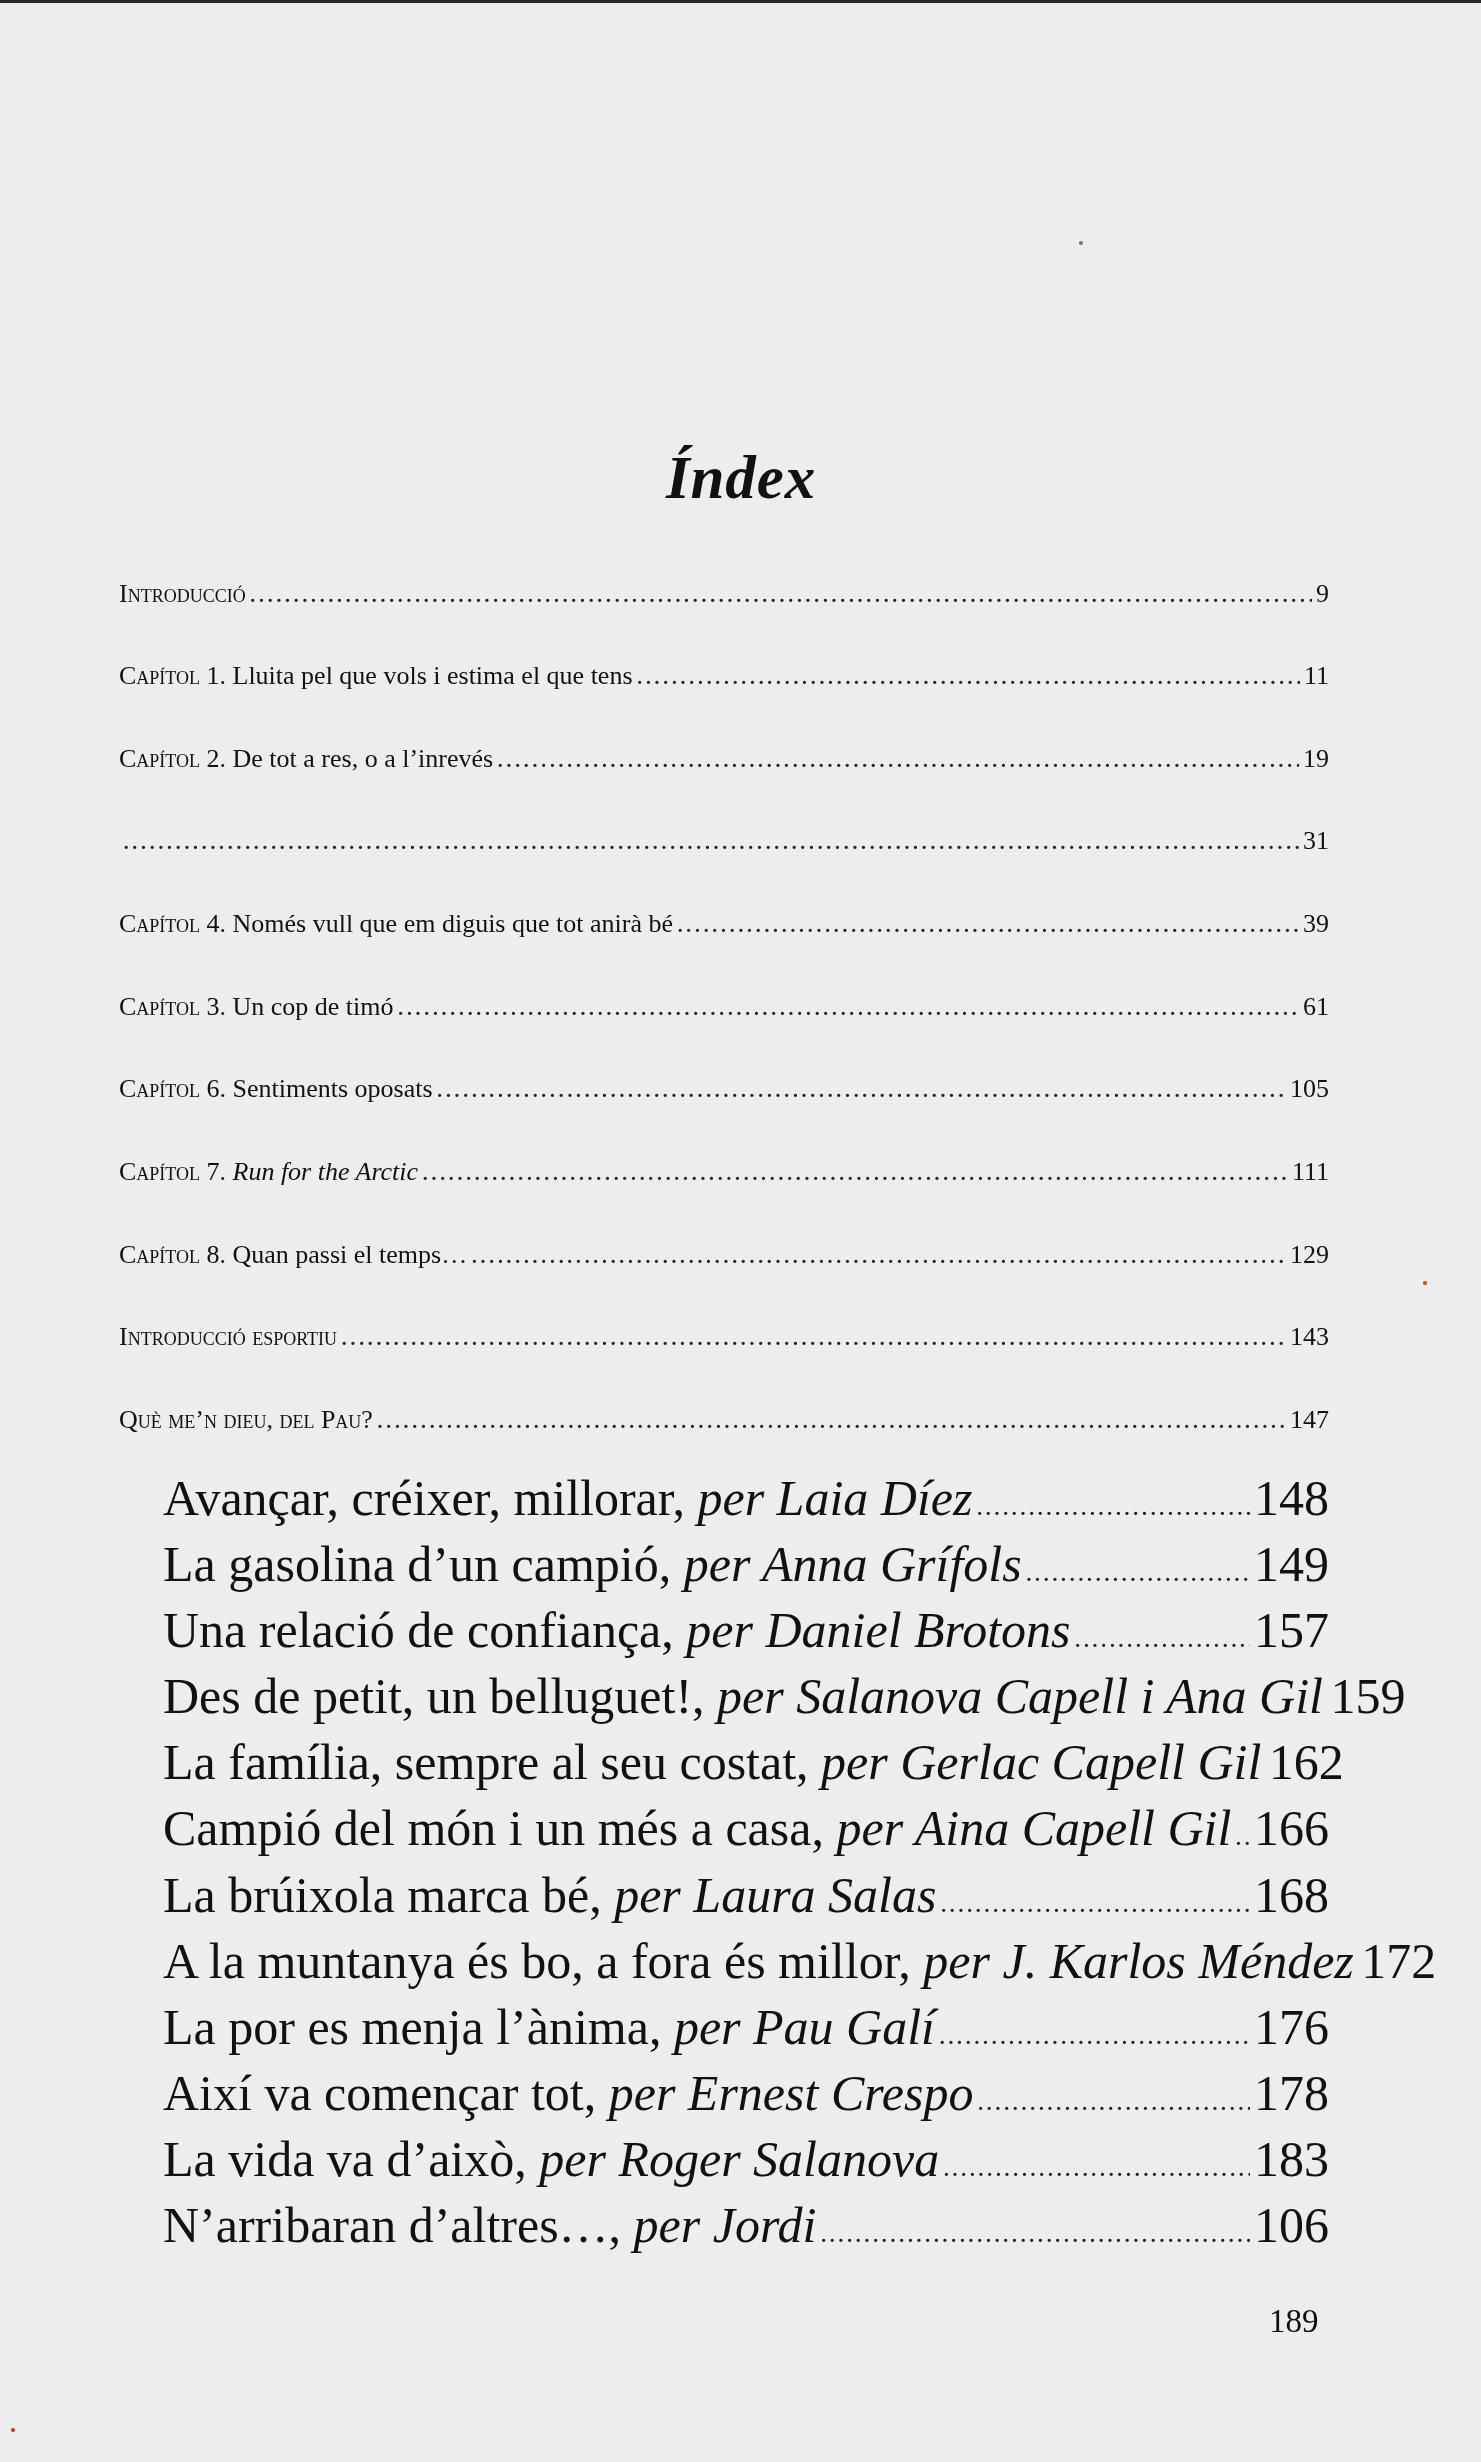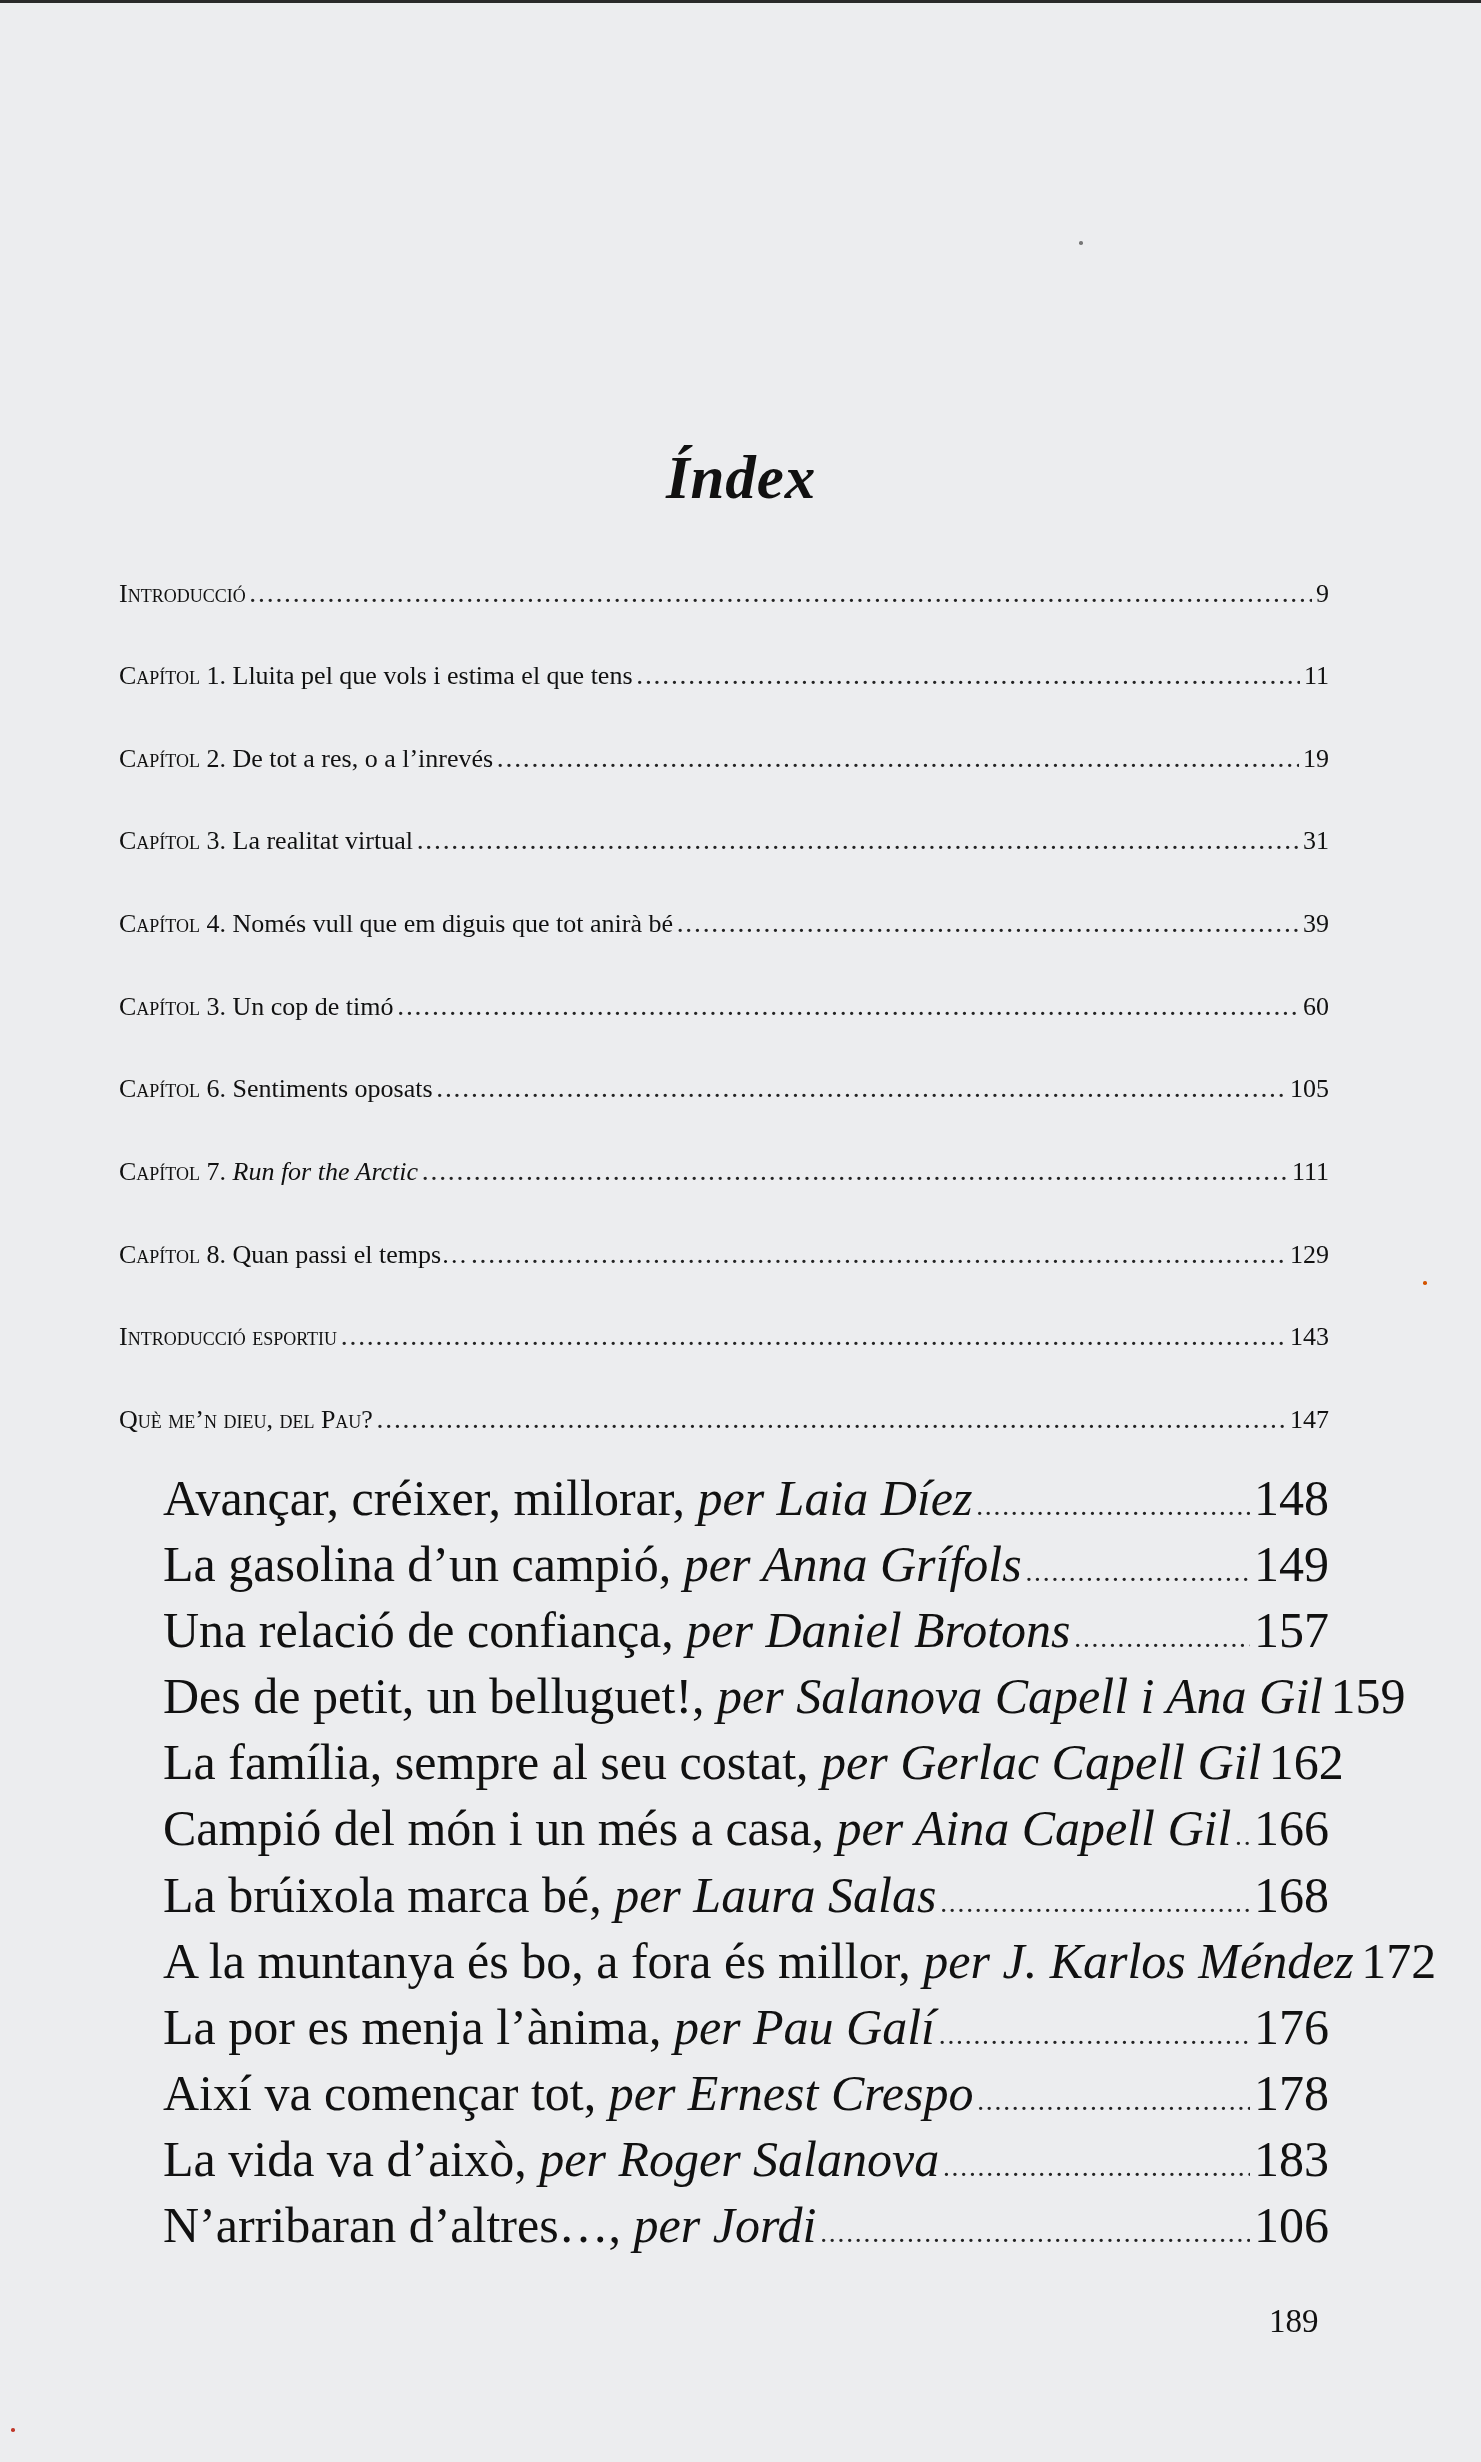--- a/index.html
+++ b/index.html
@@ -58,35 +58,34 @@
     <span class="page">11</span>
   </div>
 
   <div class="entry" style="top:742px">
     <span class="label"><span class="sc">Capítol 2.</span> <span>De tot a res, o a l’inrevés</span></span>
     <span class="dots"></span>
     <span class="page">19</span>
   </div>
 
   <div class="entry" style="top:824px">
-    <span class="label"><span class="sc">Capítol 3.</span> <span>La realitat virtual</span></span>
     <span class="dots"></span>
     <span class="page">31</span>
   </div>
 
   <div class="entry" style="top:907px">
     <span class="label"><span class="sc">Capítol 4.</span> <span>Només vull que em diguis que tot anirà bé</span></span>
     <span class="dots"></span>
     <span class="page">39</span>
   </div>
 
   <div class="entry" style="top:990px">
     <span class="label"><span class="sc">Capítol 3.</span> <span>Un cop de timó</span></span>
     <span class="dots"></span>
-    <span class="page">60</span>
+    <span class="page">61</span>
   </div>
 
   <div class="entry" style="top:1072px">
     <span class="label"><span class="sc">Capítol 6.</span> <span>Sentiments oposats</span></span>
     <span class="dots"></span>
     <span class="page">105</span>
   </div>
 
   <div class="entry" style="top:1155px">
     <span class="label"><span class="sc">Capítol 7.</span> <span class="it">Run for the Arctic</span></span>

